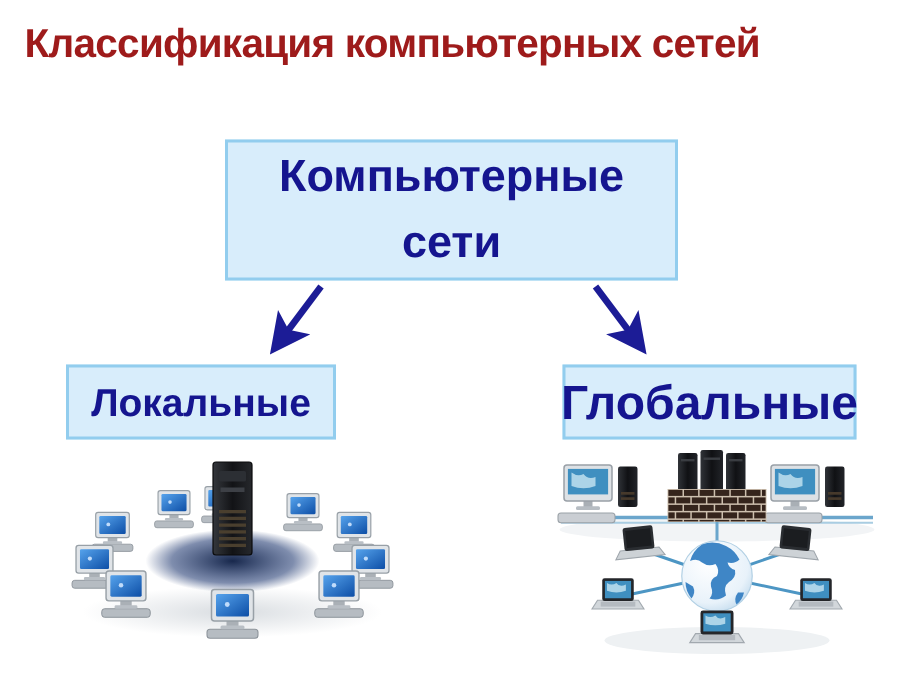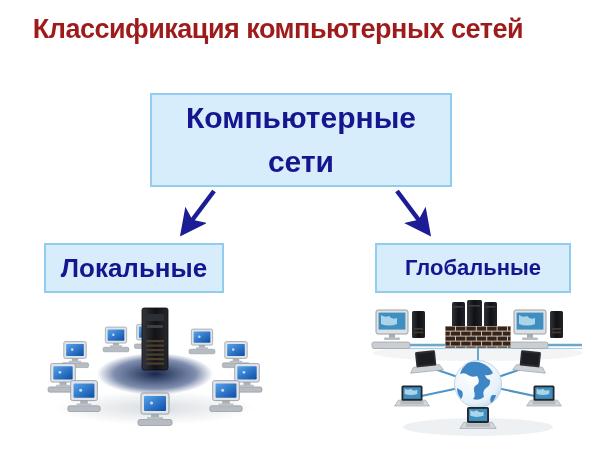--- a/index.html
+++ b/index.html
@@ -1,35 +1,35 @@
 <!DOCTYPE html>
 <html style="--title-text: #9e1b1b; --node-fill: #d8edfb; --node-border: #92cdee; --node-text: #15158f; --arrow: #1c1c96; --background: #ffffff;"><head>
 <meta charset="utf-8">
 <style>
   html,body{margin:0;padding:0;background:#fff;}
   .slide{
     position:relative;width:600px;height:450px;background:#fff;
     font-family:"Liberation Sans",sans-serif;overflow:hidden;
   }
   .page-title{
-    position:absolute;left:0;top:14px;width:523px;text-align:right;
+    position:absolute;left:0;top:14px;width:523px;text-align:center;
     font-size:27px;font-weight:bold;color:var(--title-text,#9e1b1b);
     letter-spacing:-0.5px;
   }
   .node{
     position:absolute;box-sizing:border-box;
     background:var(--node-fill,#d8edfb);
     border:2px solid var(--node-border,#92cdee);
     color:var(--node-text,#15158f);
     font-weight:bold;display:flex;align-items:center;justify-content:center;
     text-align:center;
   }
   .node-root{left:150px;top:93px;width:302px;height:94px;font-size:30px;line-height:44px;padding:0 12px;}
   .node-left{left:44px;top:243px;width:180px;height:50px;font-size:26px;text-align:center;}
-  .node-right{left:375px;top:243px;width:196px;height:50px;font-size:22px;}
+  .node-right{left:375px;top:243px;width:196px;height:50px;font-size:32px;}
   .arrow-layer{position:absolute;left:0;top:0;width:600px;height:450px;pointer-events:none;}
   .arrow{stroke:var(--arrow,#1c1c96);stroke-width:4.5;fill:none;}
   .ah{fill:var(--arrow,#1c1c96);}
   .illus{position:absolute;}
   .illus-local{left:38px;top:300px;}
   .illus-global{left:356px;top:296px;}
 </style>
 </head>
 <body>
 

